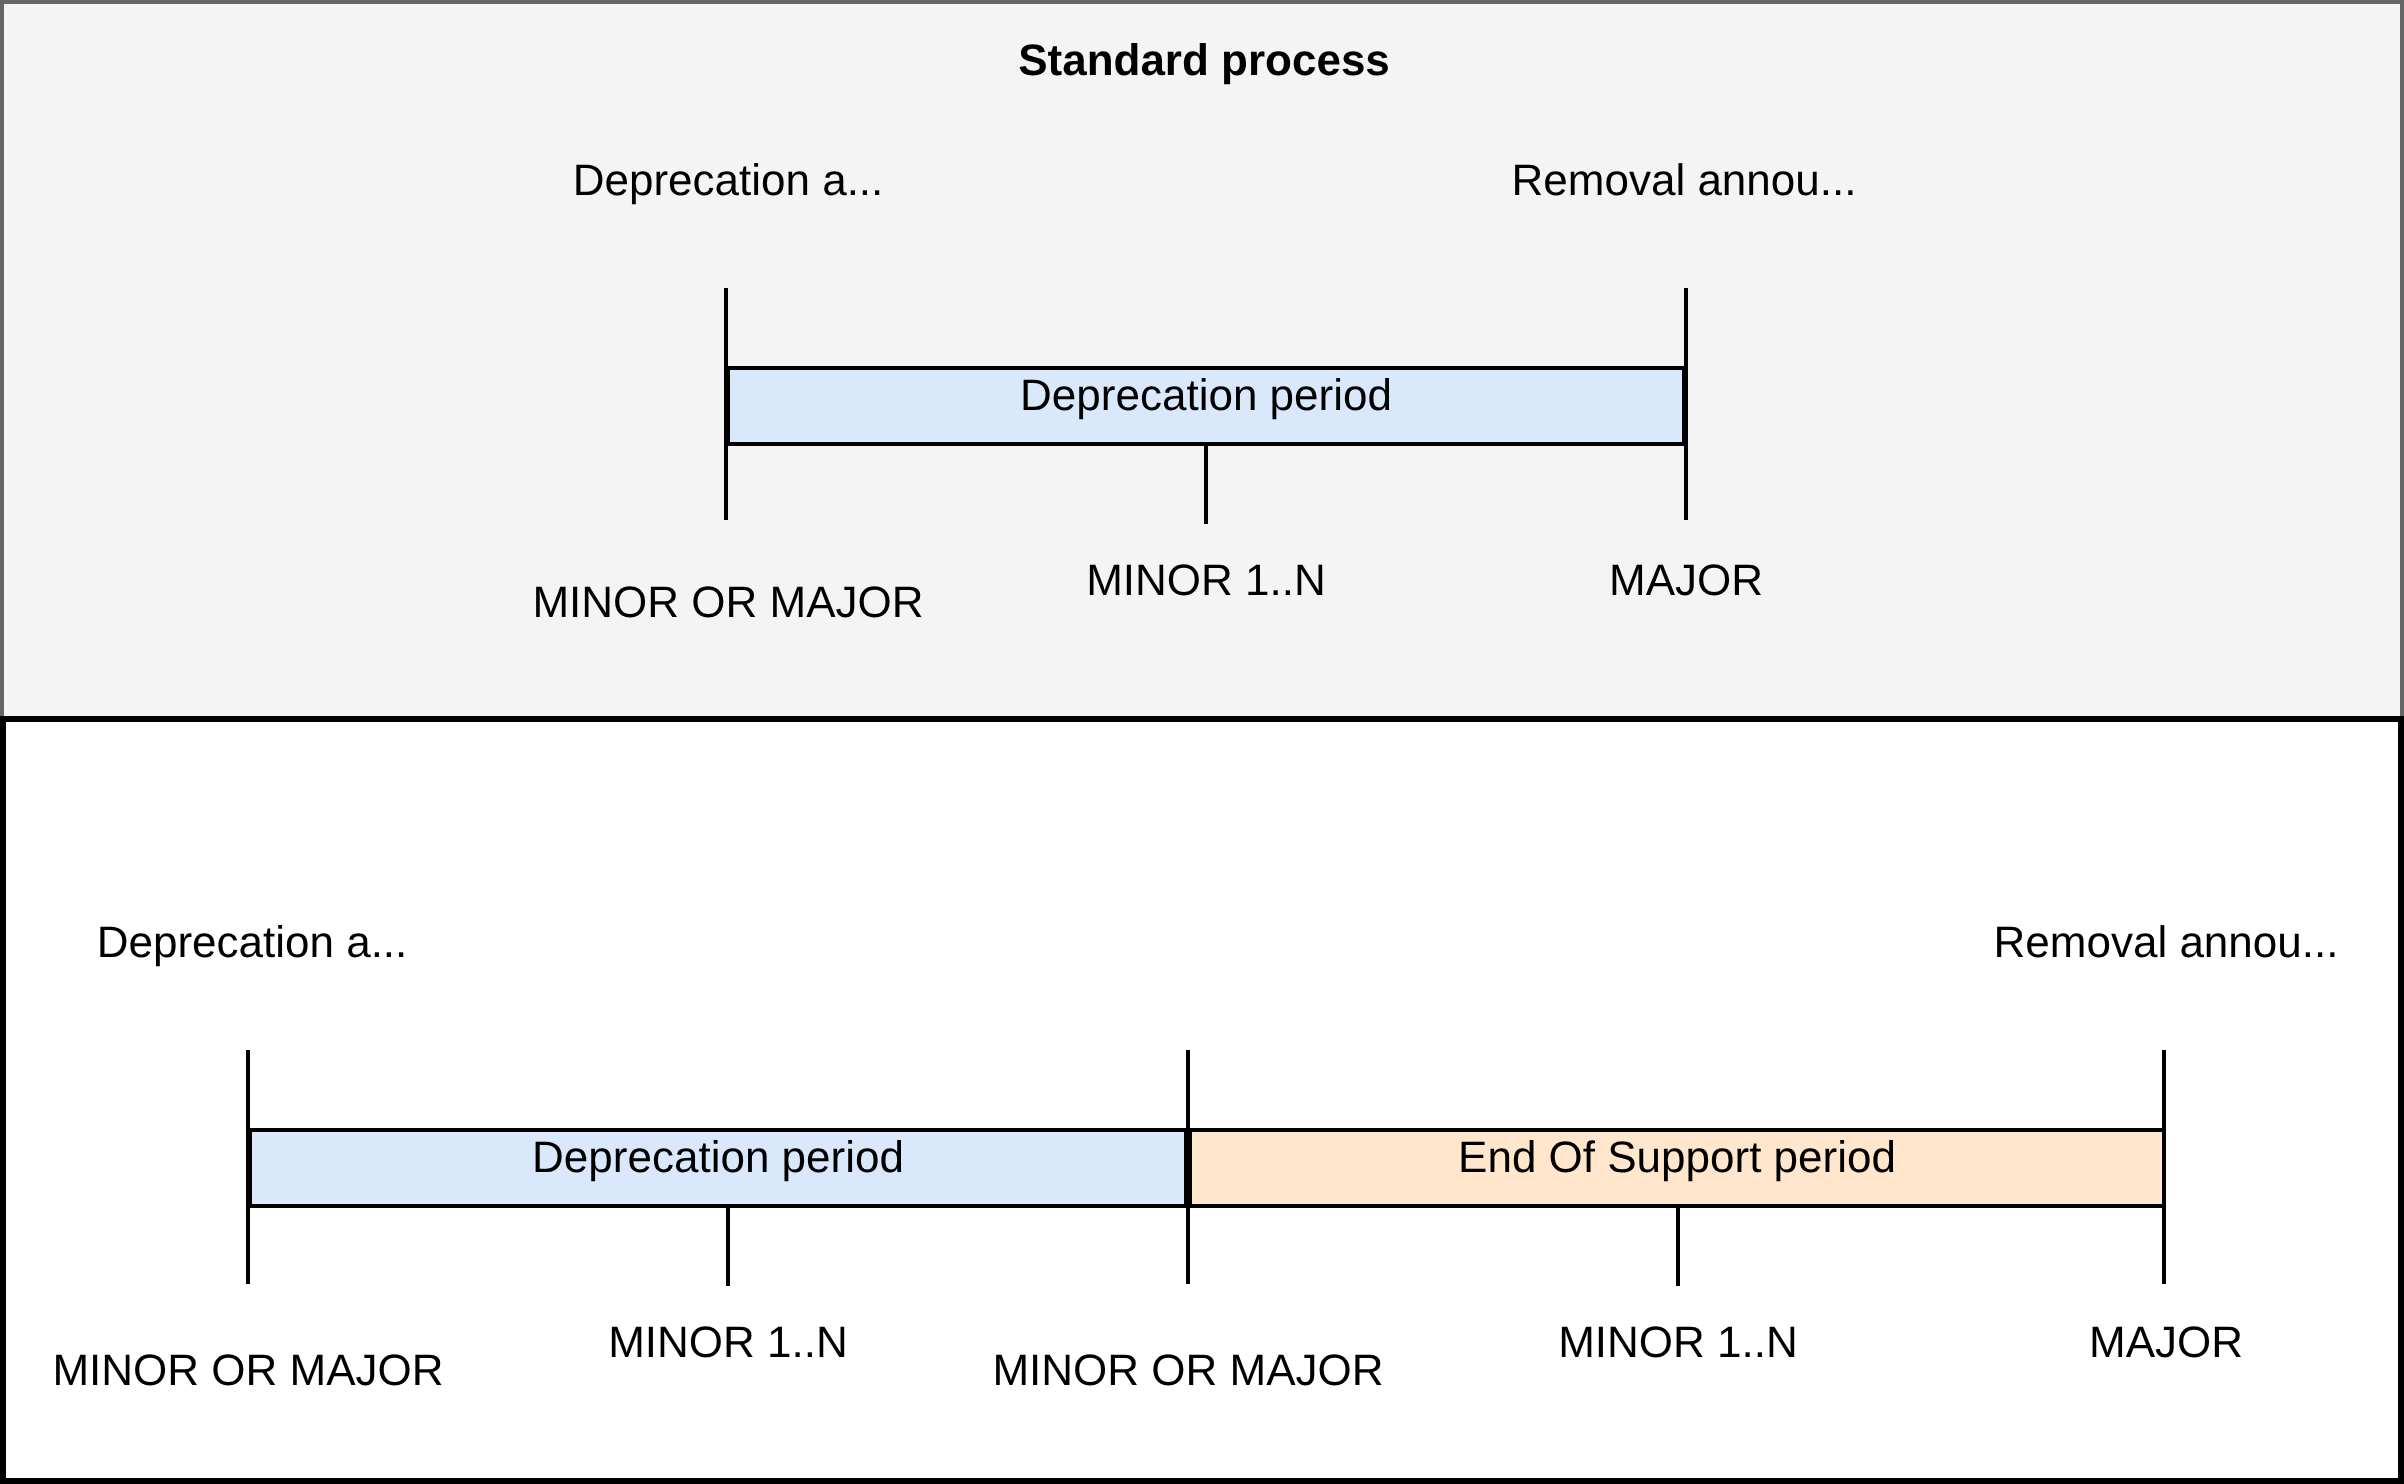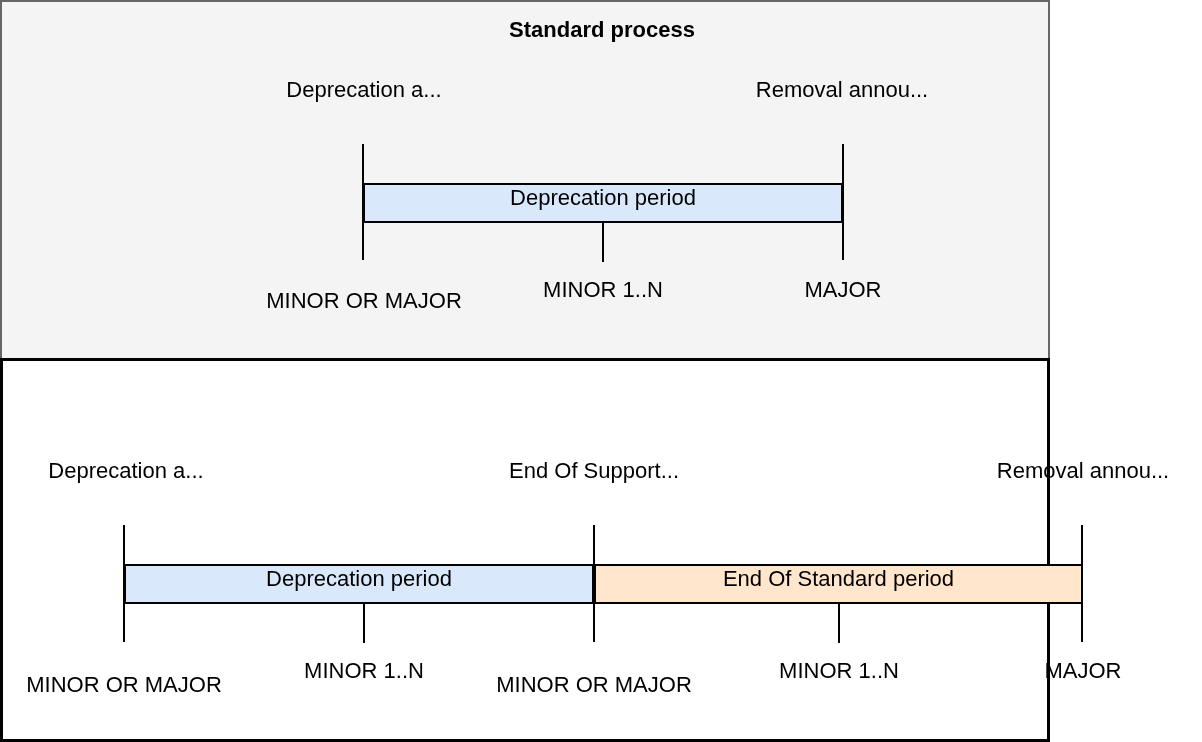--- a/index.html
+++ b/index.html
@@ -3,21 +3,21 @@
 <meta charset="utf-8">
 <style>
   html, body { margin: 0; padding: 0; }
   body {
     width: 1202px; height: 742px;
     position: relative;
     font-family: "Liberation Sans", sans-serif;
     background: #ffffff;
     overflow: hidden;
   }
-  .panel { position: absolute; left: 0; width: 1050px; box-sizing: border-box; }
+  .panel { position: absolute; left: 0; width: 1202px; box-sizing: border-box; }
   .panel-top {
     top: 0; height: 358px;
     background: #f4f4f4;
     border: 2px solid #666666;
     border-bottom: none;
   }
   .panel-bottom {
     top: 358px; height: 384px;
     background: #ffffff;
     border: 3px solid #000000;
@@ -67,34 +67,33 @@
 
   <div class="centered" style="left:362px; top:299px;">MINOR OR MAJOR</div>
   <div class="centered" style="left:601px; top:288px;">MINOR 1..N</div>
   <div class="centered" style="left:841px; top:288px;">MAJOR</div>
 </div>
 
 <div class="panel panel-bottom">
 
 
   <div class="centered" style="left:123px; top:110px;">Deprecation a...</div>
-  <div class="centered" style="left:591px; top:110px;">End Of Support...</div>
   <div class="centered" style="left:1080px; top:110px;">Removal annou...</div>
 
   <div class="tick" style="left:120px; top:164px; height:117px;"></div>
   <div class="tick" style="left:590px; top:164px; height:117px;"></div>
   <div class="tick" style="left:1078px; top:164px; height:117px;"></div>
   <div class="tick" style="left:360px; top:243px; height:39px;"></div>
   <div class="tick" style="left:835px; top:243px; height:39px;"></div>
 
   <div class="bar" style="left: 121px; top: 203px; width: 470px; background-color: rgb(218, 232, 252);">
     <span>Deprecation period</span>
   </div>
   <div class="bar" style="left: 591px; top: 203px; width: 489px; background-color: rgb(255, 230, 204);">
-    <span>End Of Standard period</span>
+    <span>End Of Support period</span>
   </div>
 
   <div class="centered" style="left:121px; top:324px;">MINOR OR MAJOR</div>
   <div class="centered" style="left:361px; top:310px;">MINOR 1..N</div>
   <div class="centered" style="left:591px; top:324px;">MINOR OR MAJOR</div>
   <div class="centered" style="left:836px; top:310px;">MINOR 1..N</div>
   <div class="centered" style="left:1080px; top:310px;">MAJOR</div>
 </div>
 
 </body></html>

